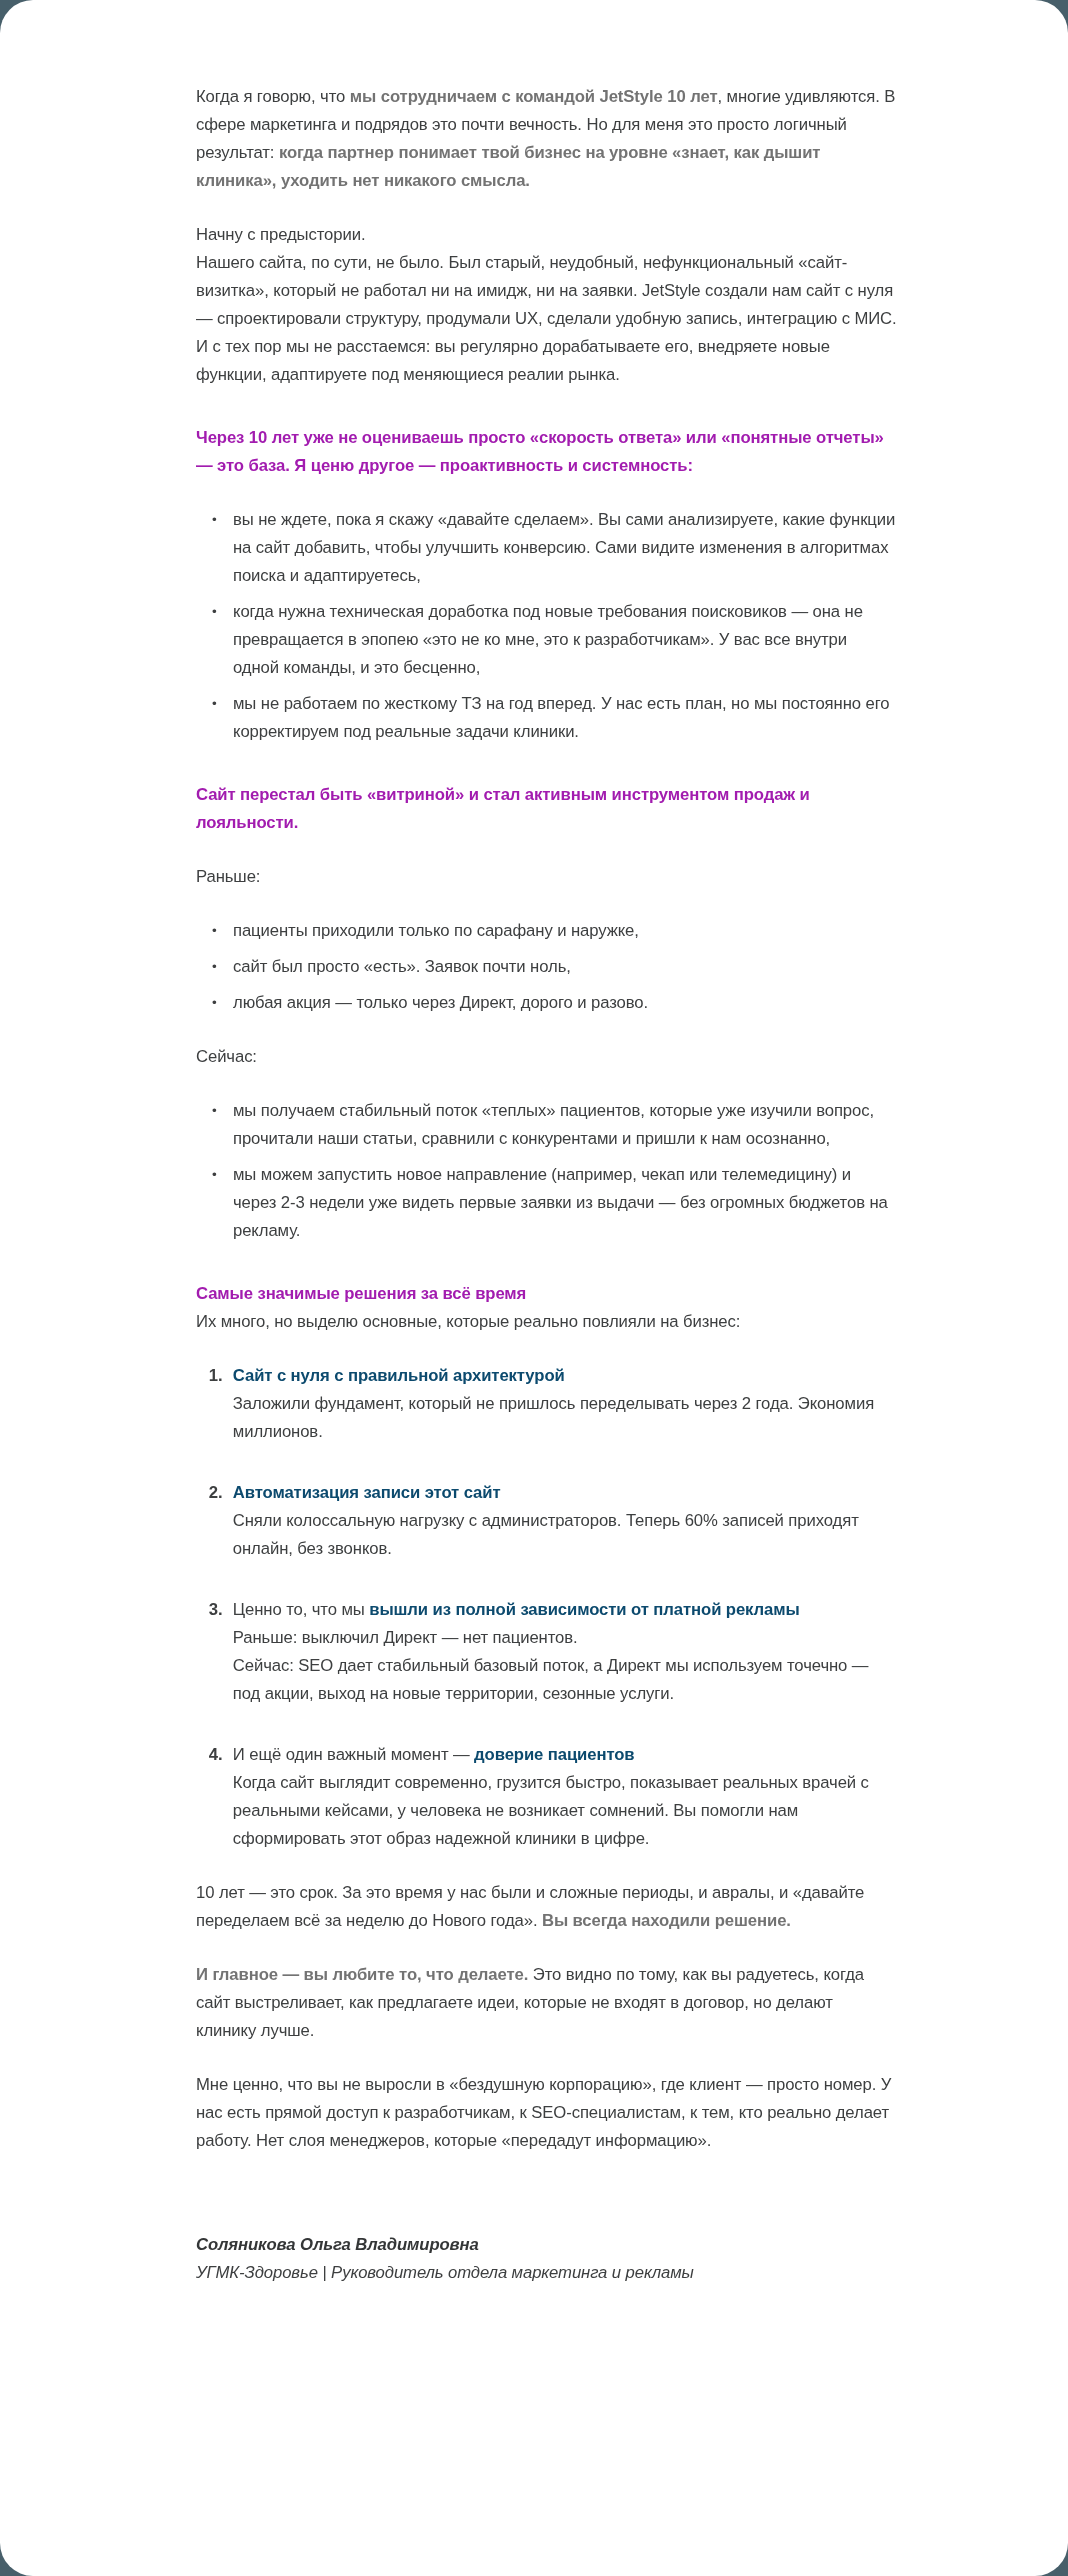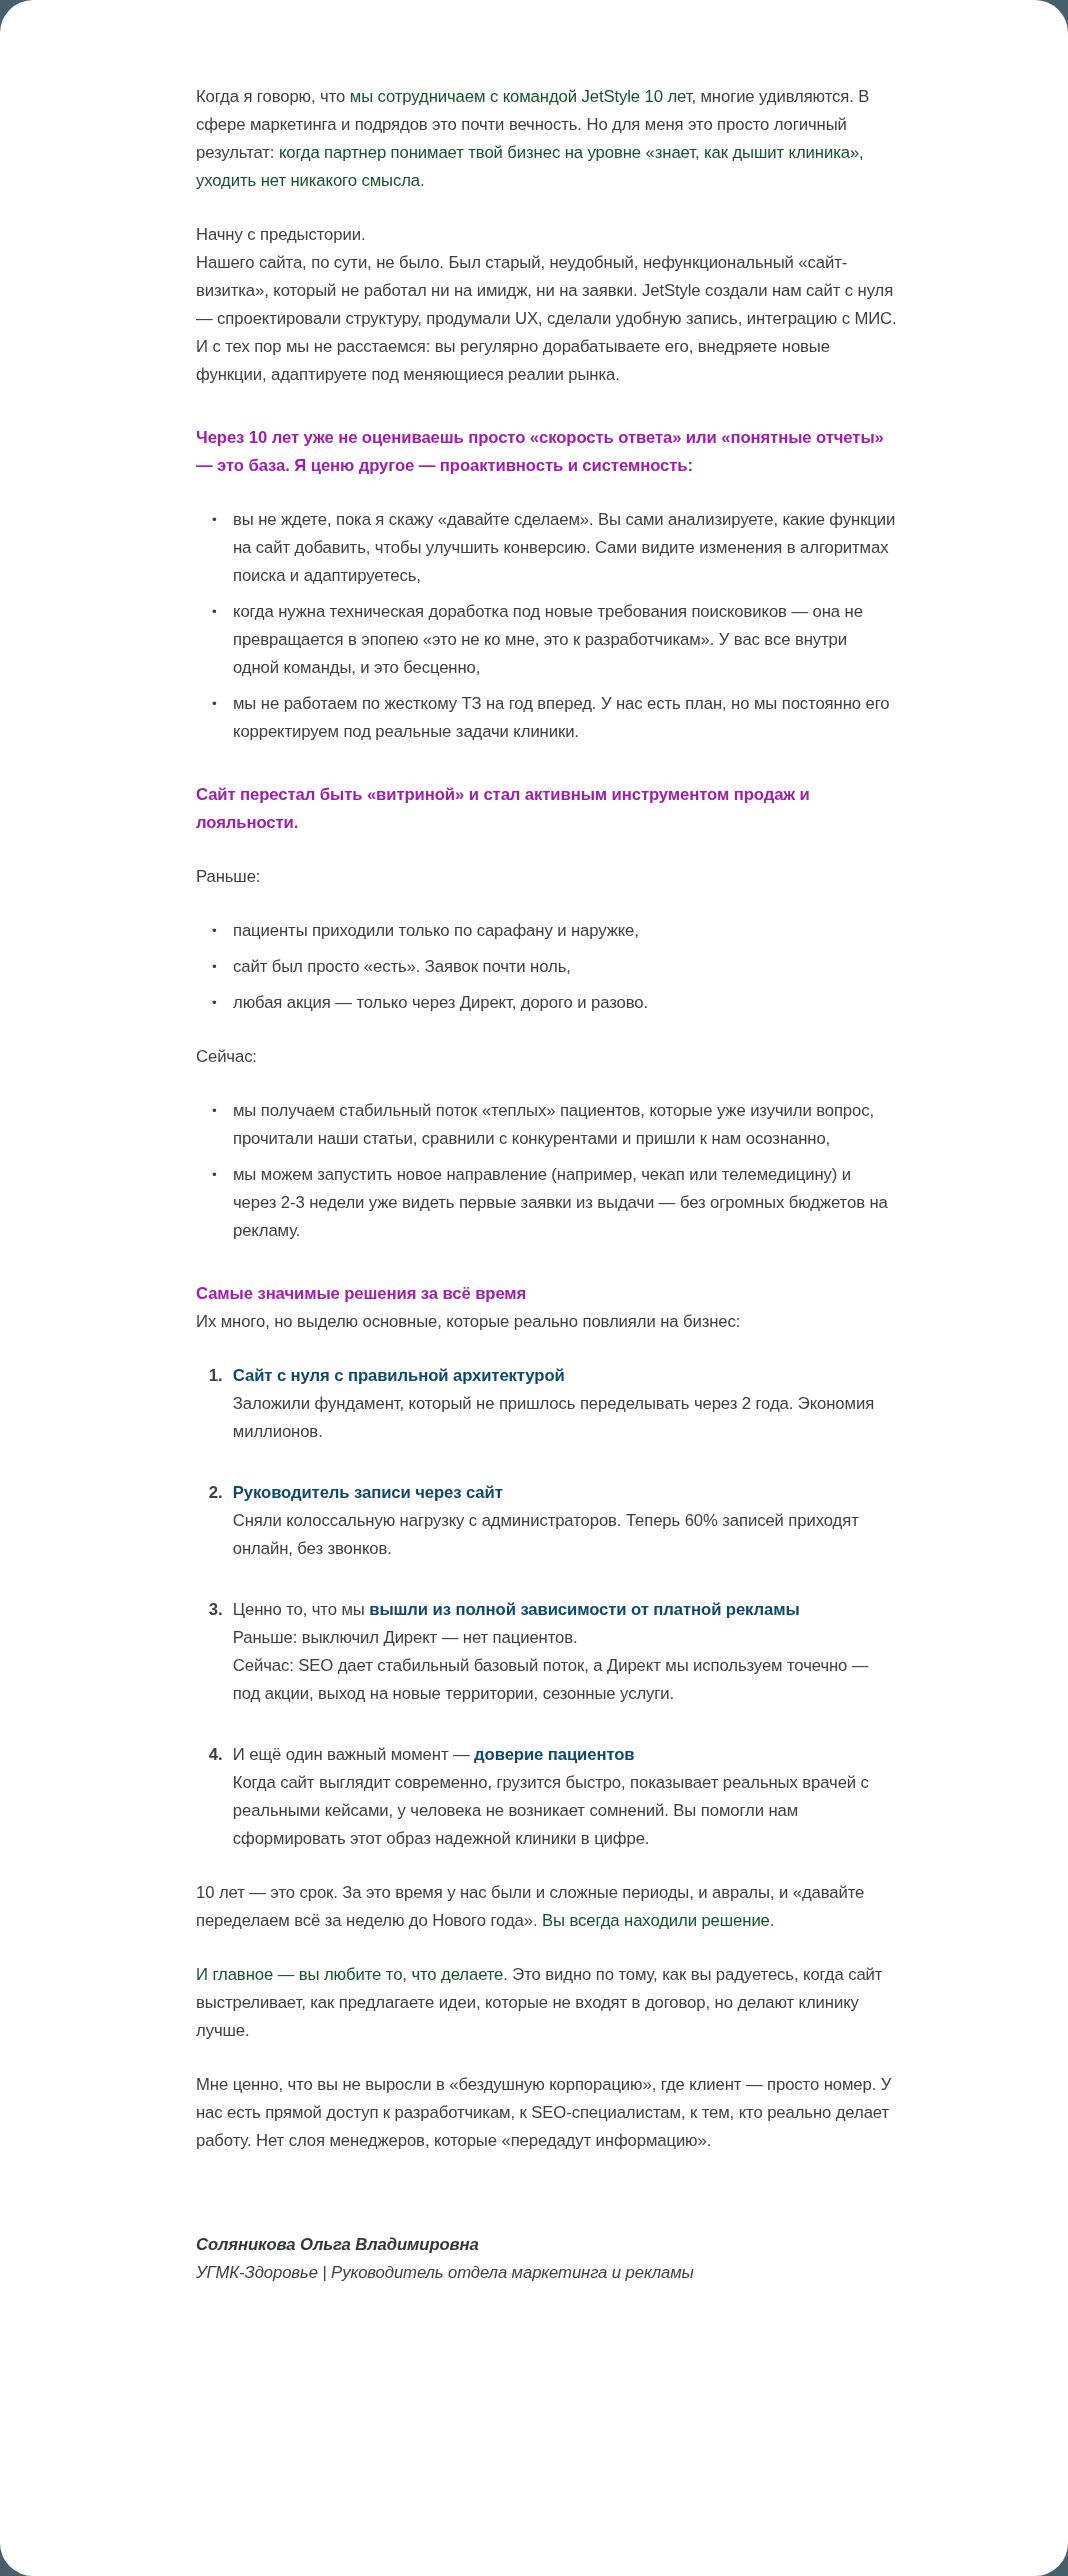--- a/index.html
+++ b/index.html
@@ -13,21 +13,21 @@
     min-height: 2576px;
     background: #ffffff;
     border-radius: 33px;
     box-sizing: border-box;
     padding: 83px 171px 96px 196px;
   }
   .card, .card * { color: #3d3f40; }
   .content { font-size: 16.7px; line-height: 28px; letter-spacing: -0.1px; }
 
   p.para { margin: 0 0 26px 0; }
-  .accent { color: #14532d; font-weight: 400; }
+  .accent { color: #737373; font-weight: 700; }
   .heading {
     color: #a21caf; font-weight: 700;
     margin: 0 0 26px 0;
   }
   .mt-section { margin-top: 35px; }
   .label { margin: 0 0 16px 0; }
 
   ul.blist { list-style: none; margin: 0 0 26px 0; padding: 0; }
   ul.blist li {
     display: flex; align-items: flex-start;
@@ -113,21 +113,21 @@
       <p class="para label">Их много, но выделю основные, которые реально повлияли на бизнес:</p>
     </div>
 
     <ol class="nlist">
       <li>
         <span class="num">1.</span>
         <span class="nbody"><span class="ntitle">Сайт с нуля с правильной архитектурой</span><br><span>Заложили фундамент, который не пришлось переделывать через 2 года. Экономия миллионов.</span></span>
       </li>
       <li>
         <span class="num">2.</span>
-        <span class="nbody"><span class="ntitle">Руководитель записи через сайт</span><br><span>Сняли колоссальную нагрузку с администраторов. Теперь 60% записей приходят онлайн, без звонков.</span></span>
+        <span class="nbody"><span class="ntitle">Автоматизация записи этот сайт</span><br><span>Сняли колоссальную нагрузку с администраторов. Теперь 60% записей приходят онлайн, без звонков.</span></span>
       </li>
       <li>
         <span class="num">3.</span>
         <span class="nbody"><span>Ценно то, что мы </span><span class="ntitle">вышли из полной зависимости от платной рекламы</span><br><span>Раньше: выключил Директ — нет пациентов.</span><br><span>Сейчас: SEO дает стабильный базовый поток, а Директ мы используем точечно — под акции, выход на новые территории, сезонные услуги.</span></span>
       </li>
       <li>
         <span class="num">4.</span>
         <span class="nbody"><span>И ещё один важный момент — </span><span class="ntitle">доверие пациентов</span><br><span>Когда сайт выглядит современно, грузится быстро, показывает реальных врачей с реальными кейсами, у человека не возникает сомнений. Вы помогли нам сформировать этот образ надежной клиники в цифре.</span></span>
       </li>
     </ol>

